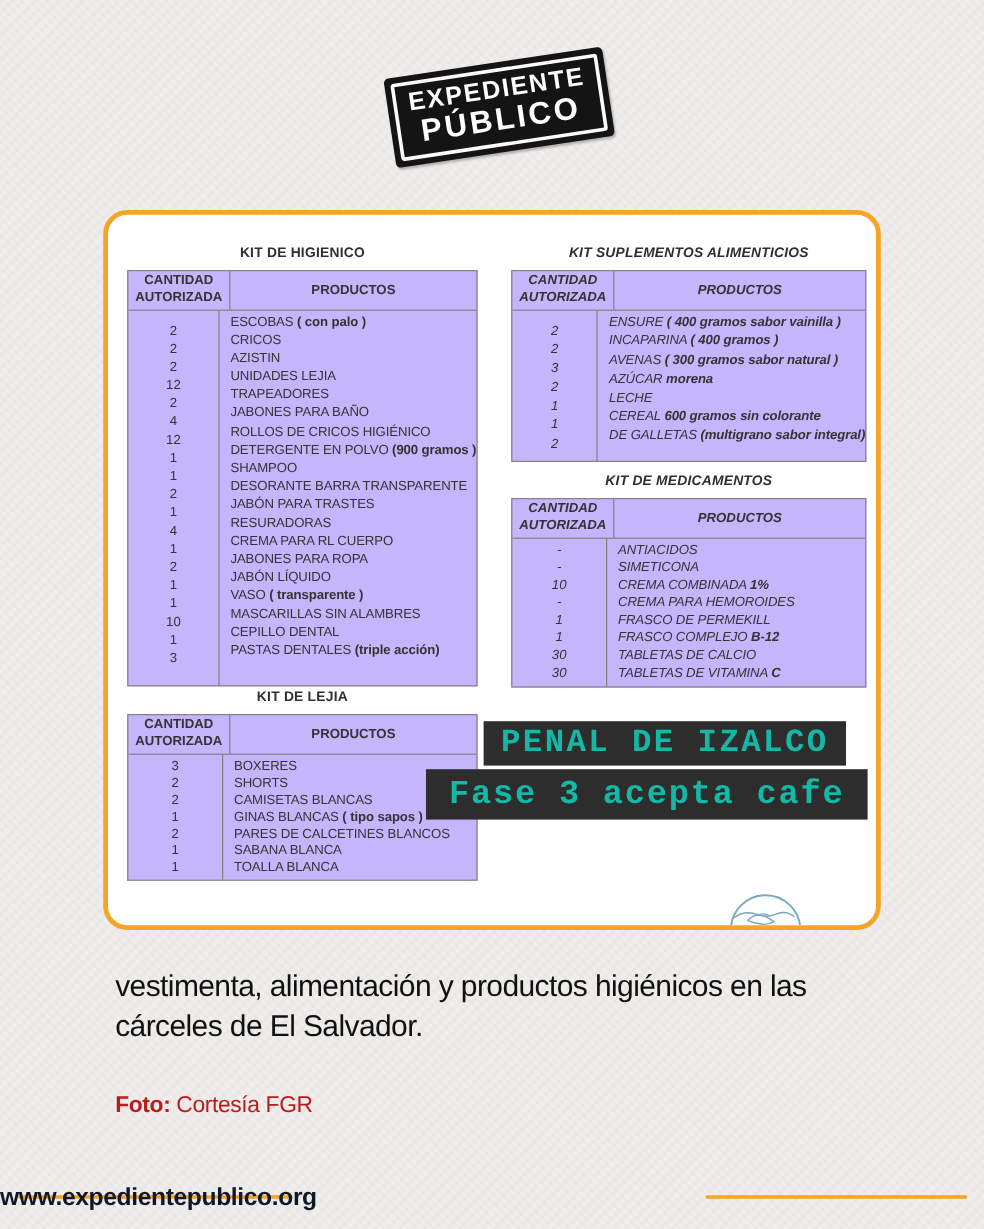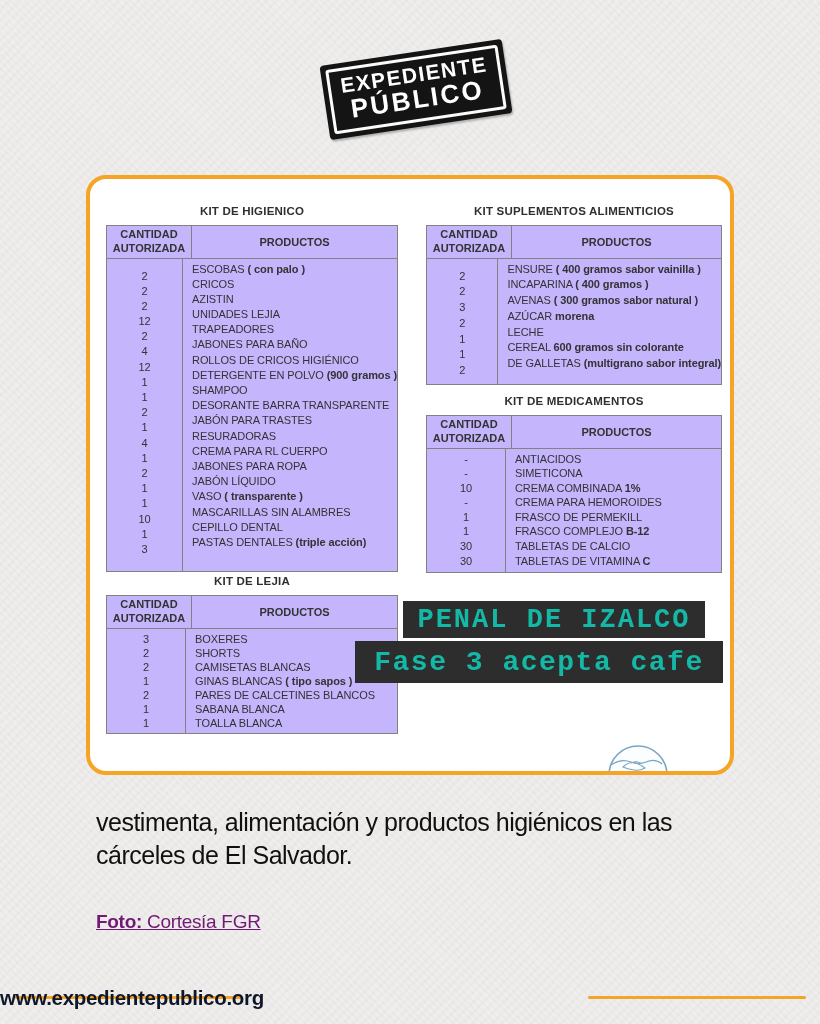--- a/index.html
+++ b/index.html
@@ -19,22 +19,22 @@
   .stamp-l1{font-weight:bold;font-size:21px;color:#fff;letter-spacing:1.5px;line-height:1.05;}
   .stamp-l2{font-weight:bold;font-size:26px;color:#fff;letter-spacing:2.5px;line-height:1.0;}
 
   
   .card{position:absolute;left:86px;top:175px;width:648px;height:600px;
     box-sizing:border-box;border:4px solid #F6A426;border-radius:20px;
     background:#fff;overflow:hidden;}
 
   .kit{position:absolute;}
   .pos-hig {left:16px; top:26px; width:292px;}
-  .pos-sup {left:336px;top:26px; width:296px;}
-  .pos-med {left:336px;top:216px;width:296px;}
+  .pos-sup {left:336px;top:26px; width:296px;font-style:italic;}
+  .pos-med {left:336px;top:216px;width:296px;font-style:italic;}
   .pos-ropa{left:16px; top:396px;width:292px;}
 
   .kit-title{text-align:center;font-weight:bold;font-size:11.5px;color:#2f2f2f;
     letter-spacing:.2px;margin-bottom:8px;}
 
   .ktable{border:1.5px solid #828282;background:#c4b5fd;display:flex;flex-direction:column;
     color:#333;}
   .thead{display:flex;border-bottom:1.5px solid #828282;font-weight:bold;font-size:11px;}
   .th1{width:78px;border-right:1.5px solid #828282;display:flex;align-items:center;
     justify-content:center;text-align:center;line-height:1.25;padding:2px 3px;}
@@ -62,21 +62,21 @@
   .bar2{left:265px;top:462px;width:368px;height:42px;font-size:28px;letter-spacing:1.5px;}
 
   
   .watermark{position:absolute;left:505px;top:558px;z-index:2;}
 
   
   .caption{position:absolute;left:96px;top:806px;font-size:25px;line-height:33px;
     color:#101010;letter-spacing:-.5px;}
   .caption div{white-space:nowrap;}
   .caption .bold{font-weight:bold;}
-  .photo-line{position:absolute;left:96px;top:911px;font-size:19px;color:#701a75;letter-spacing:-.3px;text-decoration:underline;}
+  .photo-line{position:absolute;left:96px;top:911px;font-size:19px;color:#b91c1c;letter-spacing:-.3px;}
   .photo-line .bold{font-weight:bold;}
 
   
   .footer{position:absolute;left:0;top:984px;width:820px;height:30px;}
   .site{position:absolute;left:0;right:0;top:2px;text-align:left;font-weight:bold;
     font-size:20.5px;letter-spacing:-.3px;color:#0f172a;}
   .fline{position:absolute;top:12px;height:3px;background:#F6A426;border-radius:2px;}
   .fline-left{left:15px;width:226px;}
   .fline-right{left:588px;width:218px;}
 </style>

